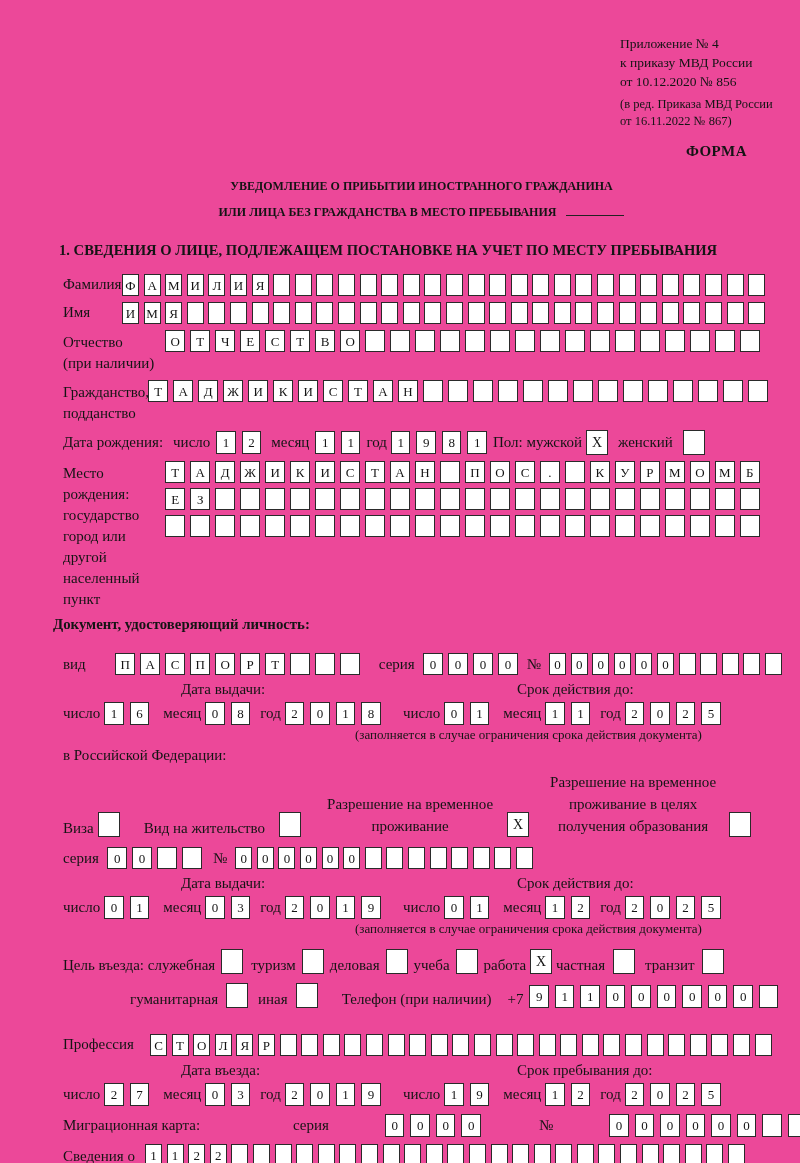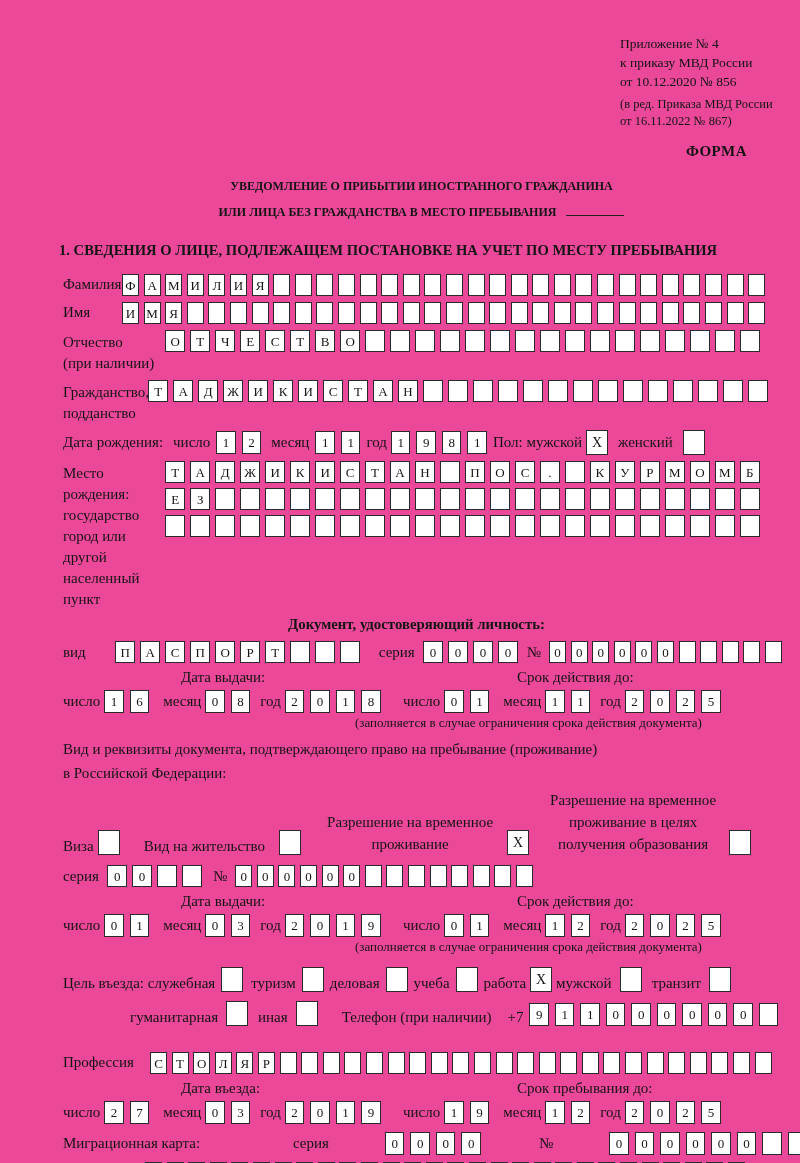--- a/index.html
+++ b/index.html
@@ -26,21 +26,21 @@
         align-items:center;justify-content:center;font-size:14px;background:#fff;}
 
   .frow{display:flex;align-items:flex-start;margin-bottom:6px;}
   .frow .flabel{flex:none;padding-top:2px;}
   .w59{width:59px;} .w85{width:85px;} .w102{width:102px;} .w87{width:87px;} .w80{width:80px;}
   .two-line{line-height:21px;padding-top:0;}
   .stack>.cells{margin-bottom:5px;display:flex;}
   .inline{display:flex;align-items:center;flex-wrap:nowrap;}
   .inline>span{white-space:nowrap;}
 
-  .doc-head{text-align:center;font-weight:bold;margin:2px 0 8px -10px;font-size:14.8px;}
+  .doc-head{font-weight:bold;margin:2px 0 20px -10px;font-size:14.8px;}
 
   .dates{display:flex;margin-bottom:2px;}
   .dleft{width:340px;flex:none;}
   .dright{flex:1;}
   .dhead{margin-left:118px;margin-bottom:4px;}
   .dhead2{margin-left:114px;margin-bottom:4px;}
   .drow{display:flex;align-items:center;}
   .drow span.lbl{margin-right:4px;}
   .gap8{margin-left:8px;} .gap6{margin-left:6px;} .gap10{margin-left:10px;} .gap14{margin-left:14px;}
   .gap16{margin-left:16px;} .gap20{margin-left:20px;} .gap24{margin-left:24px;} .gap4{margin-left:4px;}
@@ -410,21 +410,20 @@
             <span class="cell">2</span>
             <span class="cell">0</span>
             <span class="cell">2</span>
             <span class="cell">5</span>
           </span>
       </div>
     </div>
   </div>
   <div class="footnote fn-right">(заполняется в случае ограничения срока действия документа)</div>
 
-  <div class="para">Вид и реквизиты документа, подтверждающего право на пребывание (проживание)</div>
   <div class="para" style="margin-top:0;">в Российской Федерации:</div>
 
   <div class="opts">
     <span class="mtop2">Виза</span>
     <span class="cbox gap4"></span>
     <span class="mtop2 gap24">Вид на жительство</span>
     <span class="cbox gap14"></span>
     <span class="optcol gap20" style="width:178px;">
       <span>Разрешение на временное</span><br>
       <span>проживание</span>
@@ -517,21 +516,21 @@
     <span><span>Цель въезда: служебная</span></span>
     <span class="cbox gap6"></span>
     <span class="gap8">туризм</span>
     <span class="cbox gap6"></span>
     <span class="gap6">деловая</span>
     <span class="cbox gap6"></span>
     <span class="gap6">учеба</span>
     <span class="cbox gap6"></span>
     <span class="gap6">работа</span>
     <span class="cbox gap4">X</span>
-    <span class="gap4">мужской</span>
+    <span class="gap4">частная</span>
     <span class="cbox gap8"></span>
     <span class="gap10">транзит</span>
     <span class="cbox gap8"></span>
   </div>
 
   <div class="purpose" style="margin-top:9px;margin-left:67px;">
     <span>гуманитарная</span>
     <span class="cbox gap8"></span>
     <span class="gap10">иная</span>
     <span class="cbox gap8"></span>

